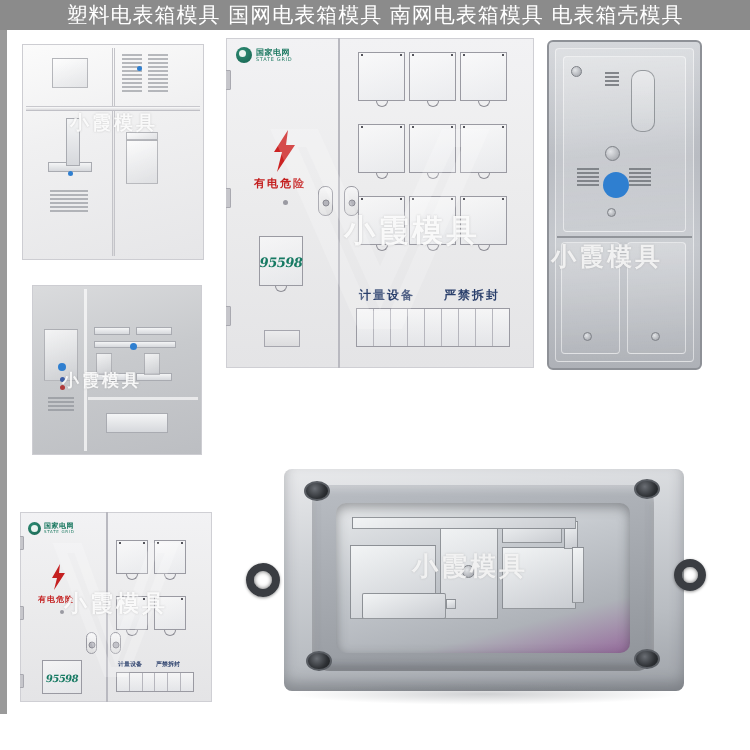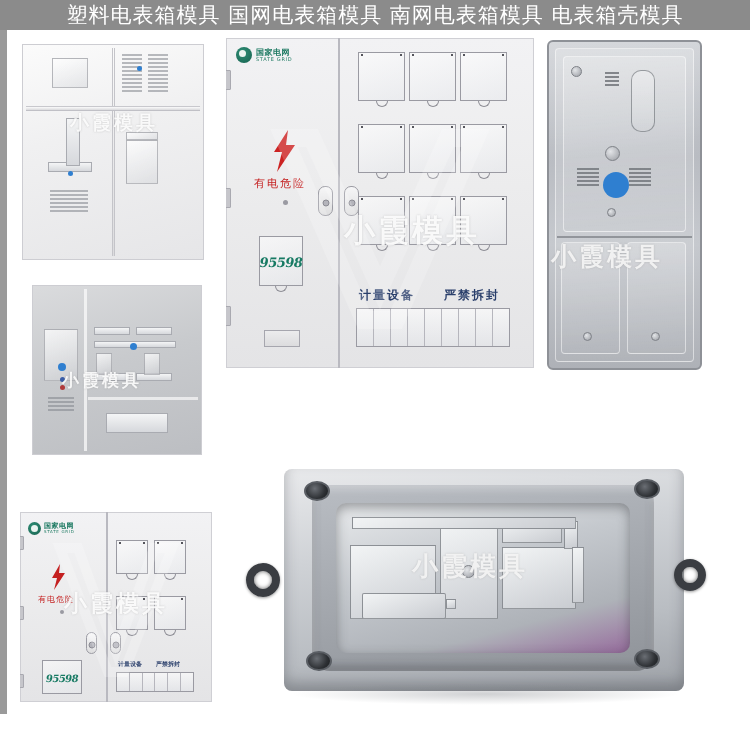--- a/index.html
+++ b/index.html
@@ -73,21 +73,21 @@
   .logo-mark::after {
     content: ""; position: absolute; left: 3px; top: 3px; width: 7px; height: 7px;
     border-radius: 50%; background: #eaf4f0;
   }
   .logo-txt { line-height: 1; }
   .logo-cn { font-size: 7px; color: #1d7a62; font-weight: 700; letter-spacing: .5px; }
   .logo-en { font-size: 4px; color: #1d7a62; letter-spacing: .7px; }
 
   .bolt { position: absolute; }
   .danger-txt {
-    position: absolute; color: #c42020; font-weight: 400;
+    position: absolute; color: #c42020; font-weight: 700;
     font-family: "DejaVu Sans", "Liberation Sans", sans-serif;
     white-space: nowrap;
   }
   .window {
     position: absolute;
     border: 1px solid #9a9aa2;
     background: linear-gradient(160deg, rgba(255,255,255,.55), rgba(225,228,233,.35));
   }
   .window::before, .window::after {
     content: ""; position: absolute; top: 1px; width: 2px; height: 2px; background: #55555c;

